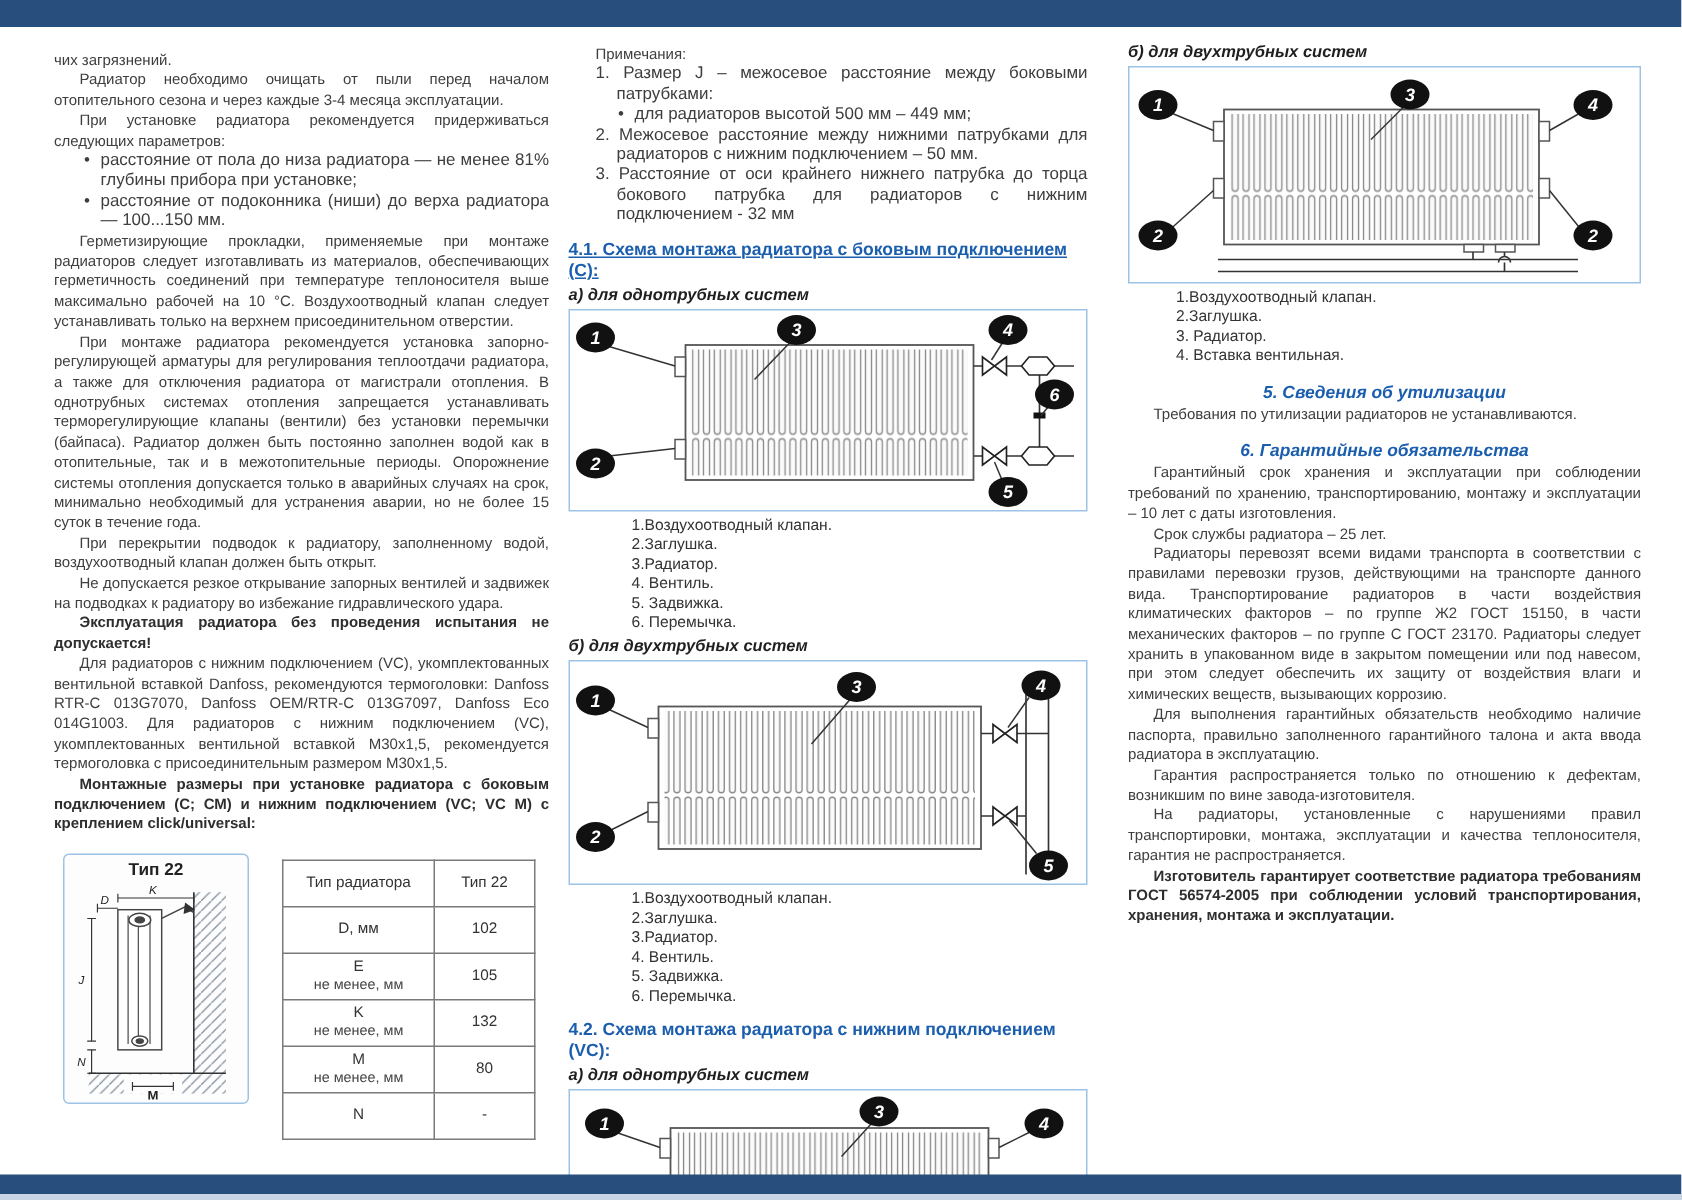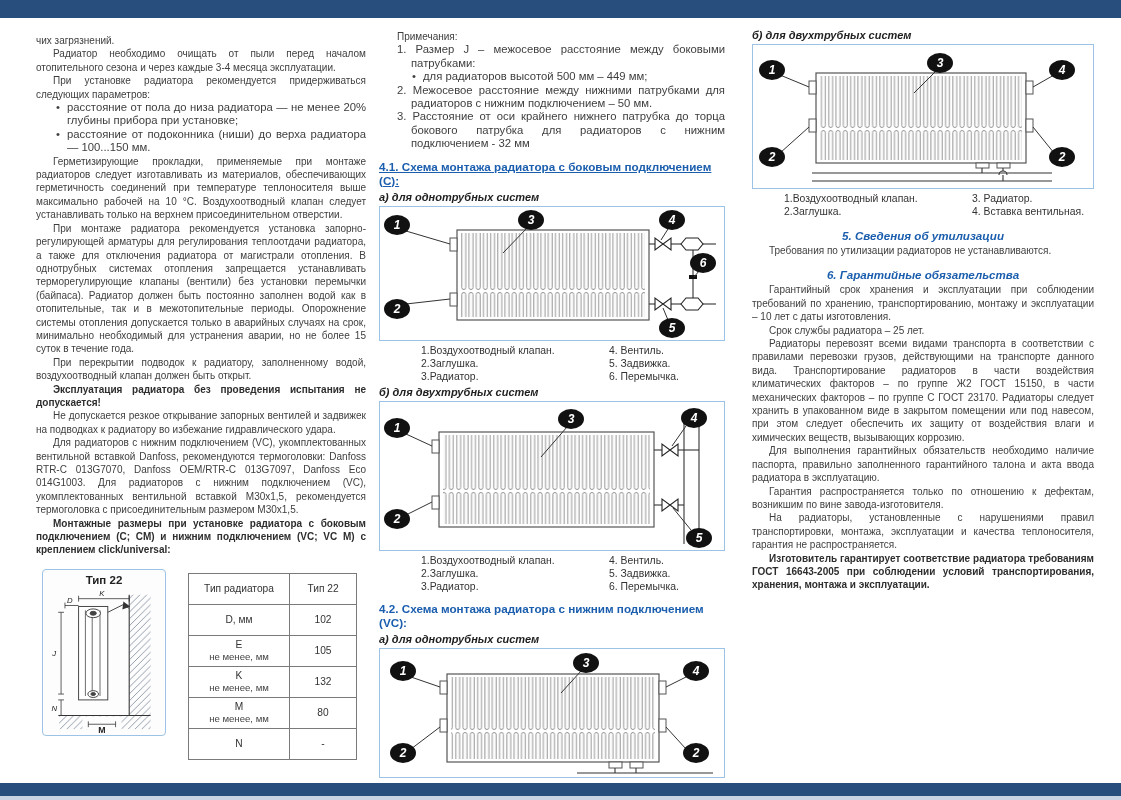--- a/index.html
+++ b/index.html
@@ -20,21 +20,21 @@
   .bullet{font-size:11.3px;line-height:13.4px;text-align:justify;padding-left:11px;position:relative;}
   .bullet::before{content:"\2022";position:absolute;left:0;top:0;}
   .note{font-size:11.3px;line-height:13.4px;text-align:justify;padding-left:14px;text-indent:-14px;margin:0;}
   .note-bullet{font-size:11.3px;line-height:13.4px;padding-left:26px;position:relative;text-align:justify;}
   .note-bullet::before{content:"\2022";position:absolute;left:15px;top:0;}
   .h4x{color:#1b5eae;font-weight:bold;font-size:11.7px;line-height:14px;margin:9px 0 2px;}
   .h4x .u{text-decoration:underline;}
   .subhead{text-align:left;font-weight:bold;font-style:italic;font-size:11px;color:#1f1f1f;margin:3px 0 3px;}
   .sechead{text-align:center;font-weight:bold;font-style:italic;font-size:11.6px;color:#1b5eae;margin:11px 0 2px;}
   .diagram-box{border:1.4px solid #9cc3e6;background:#fff;}
-  .legend{display:flex;margin:3px 0 2px 42px;font-size:10.4px;line-height:13px;color:#333;}
+  .legend{display:flex;margin:3px 0 2px 42px;font-size:10.4px;line-height:13px;color:#333;flex-direction:column;}
   .legend .colA{width:188px;}
   .legend .colB{flex:1;}
   .figrow{display:flex;gap:22px;margin-top:12px;align-items:flex-start;margin-left:6px;}
   .type22{width:118px;border:1.6px solid #9cc3e6;border-radius:4px;padding:4px 2px 2px;background:#fdfdfd;}
   .type22-title{text-align:center;font-weight:bold;font-size:11.5px;color:#222;margin-bottom:1px;}
   table.spec{border-collapse:collapse;margin-top:4px;}
   table.spec td{border:1px solid #7a7a7a;text-align:center;vertical-align:middle;font-size:10.2px;line-height:11.5px;color:#333;padding:3px 4px;}
   td.cK{width:92px;height:24px;margin-left:28px;}
   td.cV{width:58px;}
   .sub{font-size:9.6px;color:#444;display:block;}
@@ -47,28 +47,28 @@
 </head>
 <body>
 
 <div class="topbar"></div>
 
 <div class="col col-left">
   <p class="p noindent">чих загрязнений.</p>
   <p class="p">Радиатор необходимо очищать от пыли перед началом отопительного сезона и через каждые 3-4 месяца эксплуатации.</p>
   <p class="p">При установке радиатора рекомендуется придерживаться следующих параметров:</p>
   <div class="bullets">
-    <div class="bullet">расстояние от пола до низа радиатора — не менее 20% глубины прибора при установке;</div>
+    <div class="bullet">расстояние от пола до низа радиатора — не менее 81% глубины прибора при установке;</div>
     <div class="bullet">расстояние от подоконника (ниши) до верха радиатора — 100...150 мм.</div>
   </div>
   <p class="p">Герметизирующие прокладки, применяемые при монтаже радиаторов следует изготавливать из материалов, обеспечивающих герметичность соединений при температуре теплоносителя выше максимально рабочей на 10 °С. Воздухоотводный клапан следует устанавливать только на верхнем присоединительном отверстии.</p>
   <p class="p">При монтаже радиатора рекомендуется установка запорно-регулирующей арматуры для регулирования теплоотдачи радиатора, а также для отключения радиатора от магистрали отопления. В однотрубных системах отопления запрещается устанавливать терморегулирующие клапаны (вентили) без установки перемычки (байпаса). Радиатор должен быть постоянно заполнен водой как в отопительные, так и в межотопительные периоды. Опорожнение системы отопления допускается только в аварийных случаях на срок, минимально необходимый для устранения аварии, но не более 15 суток в течение года.</p>
   <p class="p">При перекрытии подводок к радиатору, заполненному водой, воздухоотводный клапан должен быть открыт.</p>
+  <p class="p">Не допускается резкое открывание запорных вентилей и задвижек на подводках к радиатору во избежание гидравлического удара.</p>
   <p class="p b">Эксплуатация радиатора без проведения испытания не допускается!</p>
-  <p class="p">Не допускается резкое открывание запорных вентилей и задвижек на подводках к радиатору во избежание гидравлического удара.</p>
   <p class="p">Для радиаторов с нижним подключением (VC), укомплектованных вентильной вставкой Danfoss, рекомендуются термоголовки: Danfoss RTR-C 013G7070, Danfoss OEM/RTR-C 013G7097, Danfoss Eco 014G1003. Для радиаторов с нижним подключением (VC), укомплектованных вентильной вставкой М30х1,5, рекомендуется термоголовка с присоединительным размером М30х1,5.</p>
   <p class="p b">Монтажные размеры при установке радиатора с боковым подключением (С; СМ) и нижним подключением (VC; VC М) с креплением click/universal:</p>
 
   <div class="figrow">
     <div class="type22">
       <div class="type22-title">Тип 22</div>
       <svg viewBox="0 0 112 150" width="110" height="146">
         <defs>
           <pattern id="hatch" width="7" height="7" patternUnits="userSpaceOnUse">
             <line x1="0" y1="7" x2="7" y2="0" stroke="#5b6b80" stroke-width="0.9" opacity="0.75"></line>
@@ -411,16 +411,16 @@
   <div class="sechead">5. Сведения об утилизации</div>
   <p class="p">Требования по утилизации радиаторов не устанавливаются.</p>
 
   <div class="sechead">6. Гарантийные обязательства</div>
   <p class="p">Гарантийный срок хранения и эксплуатации при соблюдении требований по хранению, транспортированию, монтажу и эксплуатации – 10 лет с даты изготовления.</p>
   <p class="p">Срок службы радиатора – 25 лет.</p>
   <p class="p">Радиаторы перевозят всеми видами транспорта в соответствии с правилами перевозки грузов, действующими на транспорте данного вида. Транспортирование радиаторов в части воздействия климатических факторов – по группе Ж2 ГОСТ 15150, в части механических факторов – по группе С ГОСТ 23170. Радиаторы следует хранить в упакованном виде в закрытом помещении или под навесом, при этом следует обеспечить их защиту от воздействия влаги и химических веществ, вызывающих коррозию.</p>
   <p class="p">Для выполнения гарантийных обязательств необходимо наличие паспорта, правильно заполненного гарантийного талона и акта ввода радиатора в эксплуатацию.</p>
   <p class="p">Гарантия распространяется только по отношению к дефектам, возникшим по вине завода-изготовителя.</p>
   <p class="p">На радиаторы, установленные с нарушениями правил транспортировки, монтажа, эксплуатации и качества теплоносителя, гарантия не распространяется.</p>
-  <p class="p b">Изготовитель гарантирует соответствие радиатора требованиям ГОСТ 16643-2005 при соблюдении условий транспортирования, хранения, монтажа и эксплуатации.</p>
+  <p class="p b">Изготовитель гарантирует соответствие радиатора требованиям ГОСТ 56574-2005 при соблюдении условий транспортирования, хранения, монтажа и эксплуатации.</p>
 </div>
 
 <div class="botbar"></div>
 
 </body></html>

